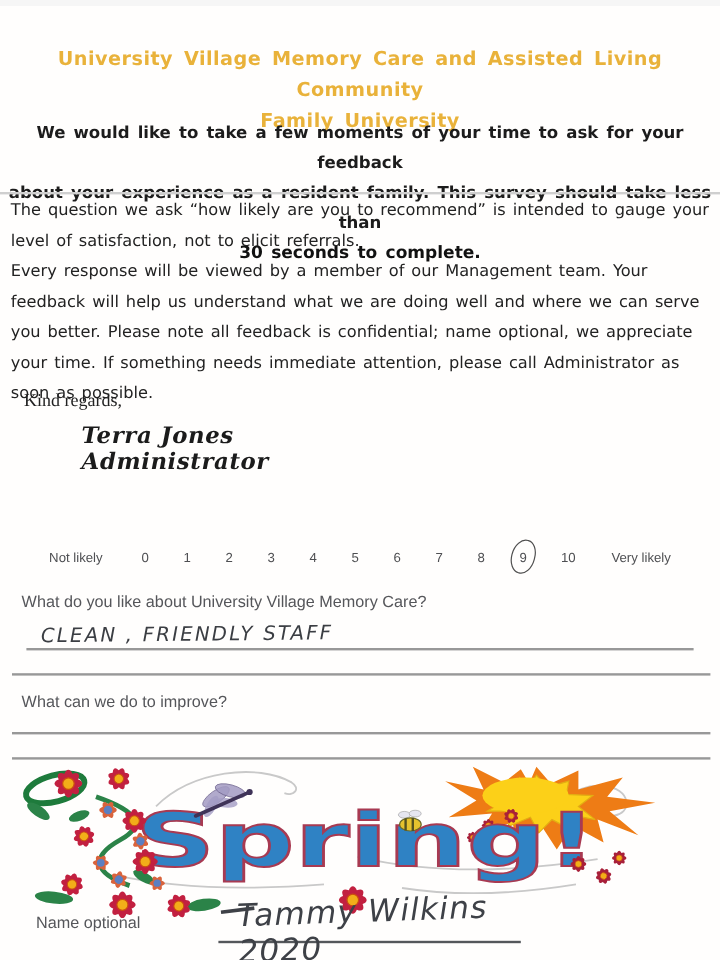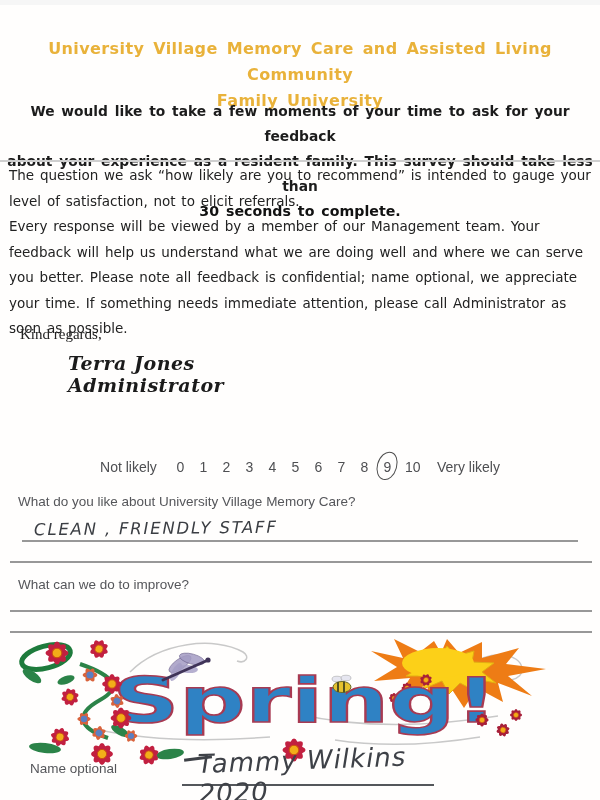--- a/index.html
+++ b/index.html
@@ -23,21 +23,21 @@
   .closing{position:absolute;top:326px;left:20px;font-family:"Liberation Serif",serif;
            font-size:15px;color:#222;}
   .signature{position:absolute;top:352px;left:20px;font-family:"DejaVu Serif",serif;
              font-style:italic;font-weight:bold;font-size:19px;line-height:22px;
              color:#1b1b1b;letter-spacing:.5px;margin-left:48px;}
   .quest{font-family:"Liberation Sans",sans-serif;color:#55565a;}
   .q1{position:absolute;top:414px;left:18px;width:566px;font-size:13.5px;
       line-height:21px;white-space:pre-line;}
   .scale-row{position:absolute;top:459px;left:0;width:600px;display:flex;
              justify-content:center;align-items:center;font-family:"Liberation Sans",sans-serif;
-             font-size:14px;color:#4e4f52;}
+             font-size:11px;color:#4e4f52;gap:12px;}
   .scale-row .lbl-left{margin-right:12px;}
   .scale-row .lbl-right{margin-left:10px;}
   .num{display:inline-block;width:23px;text-align:center;position:relative;}
   .num-10{width:28px;}
   .circled::after{content:"";position:absolute;left:50%;top:50%;width:18px;height:27px;
                   transform:translate(-50%,-54%) rotate(15deg);
                   border:1.6px solid #4f4f4f;border-radius:52% 46% 50% 48%;}
   .q2{position:absolute;top:494px;left:18px;font-size:13.5px;}
   .q3{position:absolute;top:577px;left:18px;font-size:13.5px;}
   .hand1{position:absolute;top:518px;left:34px;width:420px;

